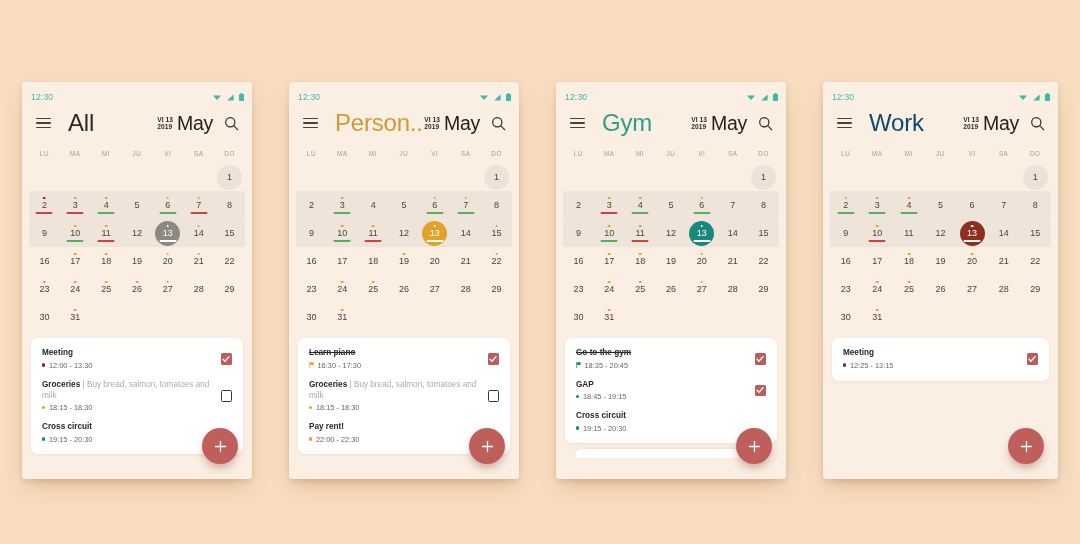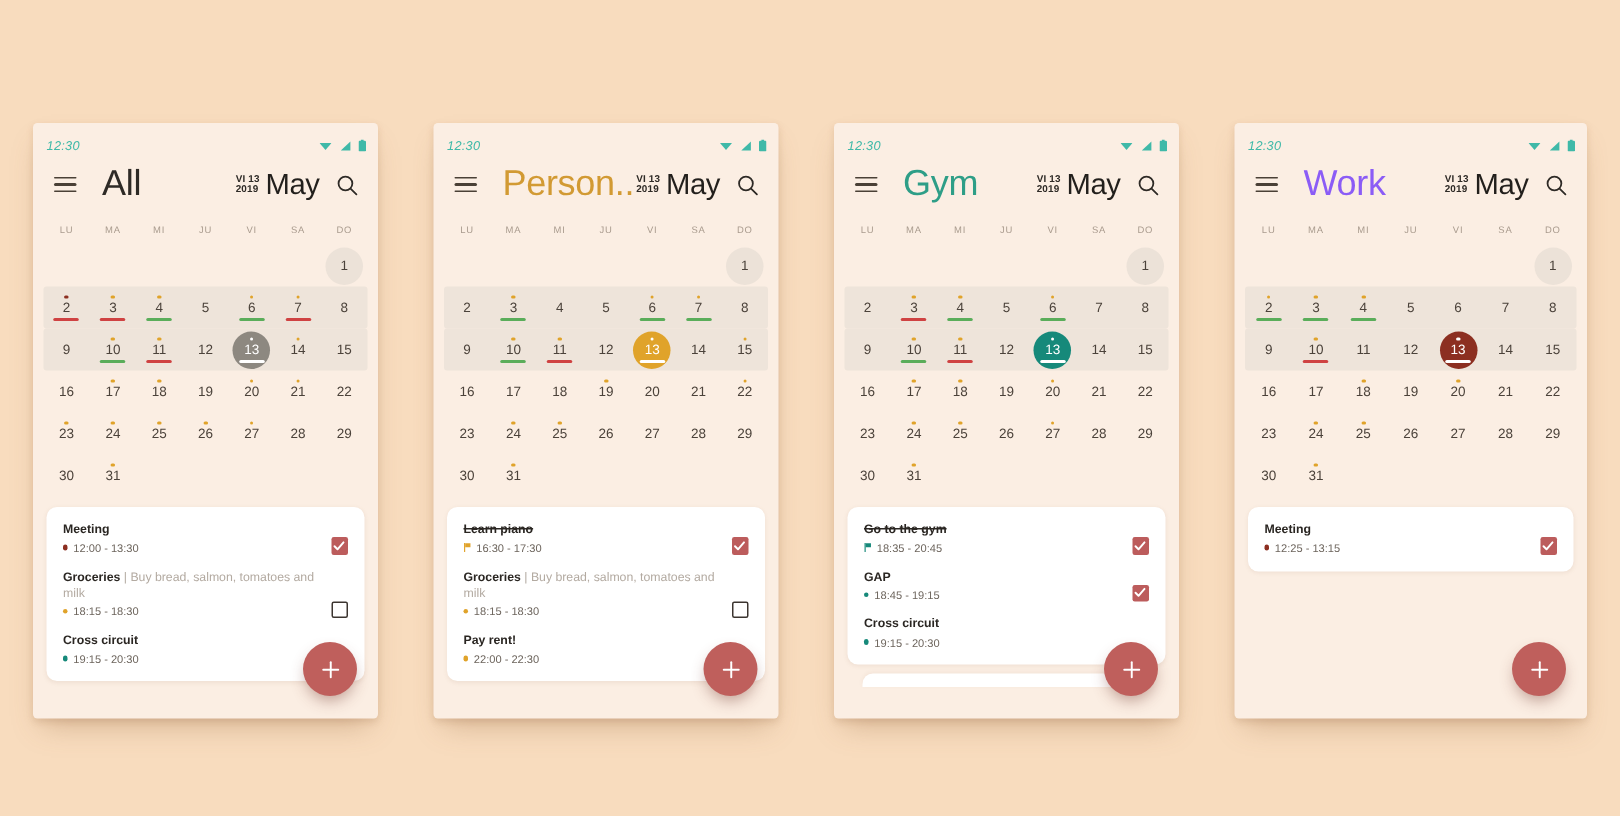--- a/index.html
+++ b/index.html
@@ -24,21 +24,21 @@
     box-shadow:0 10px 18px -6px rgba(150,100,60,.35), 0 2px 5px rgba(150,100,60,.18);
     overflow:hidden;
     flex:0 0 auto;
   }
   .phone.w4{width:235px;}
 
   
   .statusbar{
     height:18px;display:flex;align-items:center;
     justify-content:space-between;
-    padding:12px 8px 0 9px;box-sizing:border-box;font-style:italic;
+    padding:12px 8px 0 9px;box-sizing:border-box;
   }
   .clock{font-size:8.5px;color:#3fb9a8;letter-spacing:.2px;}
   .sysicons{display:flex;align-items:center;gap:5px;}
   .sysicons svg{display:block;}
 
   
   .appbar{
     height:46px;display:flex;align-items:center;
     padding:0 13px 0 14px;box-sizing:border-box;gap:0;
   }
@@ -102,21 +102,21 @@
   .card{
     background:#ffffff;border-radius:7px;
     padding:9px 11px 10px;box-sizing:border-box;
     box-shadow:0 1px 3px rgba(140,100,70,.10);
   }
   .card.short{padding-bottom:11px;}
   .peek{
     margin:6px 10px 0;height:9px;background:#ffffff;border-radius:7px 7px 0 0;
     box-shadow:0 -1px 3px rgba(140,100,70,.07);
   }
-  .evt{display:flex;align-items:flex-end;margin-bottom:9px;}
+  .evt{display:flex;align-items:center;margin-bottom:9px;}
   .evt:last-child{margin-bottom:0;}
   .evt-main{flex:1;min-width:0;}
   .evt-title{
     font-size:8.2px;font-weight:bold;color:#2a2622;line-height:11px;
   }
   .evt-title .desc{font-weight:normal;color:#b3aaa1;}
   .evt-title.done{text-decoration:line-through;color:#2a2622;}
   .evt-time{
     font-size:7.4px;color:#6d655d;margin-top:2.5px;
     display:flex;align-items:center;gap:3.5px;line-height:9px;
@@ -860,21 +860,21 @@
             <rect x="0" y="0.9" width="5" height="7.1" rx="0.8" fill="#3fb9a8"></rect>
           </svg>
         </span>
       </div>
       <div class="appbar">
         <div class="hamburger">
           <i></i>
           <i></i>
           <i></i>
         </div>
-        <div class="cal-title" style="color:#8b5cf6">Work</div>
+        <div class="cal-title" style="color:#0c4a6e">Work</div>
         <div class="datebox">
           <div class="smalldate">
             <div>VI 13</div>
             <div>2019</div>
           </div>
           <div class="monthname">May</div>
         </div>
         <div class="searchbtn"><svg width="15" height="15" viewBox="0 0 15 15">
             <circle cx="6.3" cy="6.3" r="4.6" fill="none" stroke="#2e2a26" stroke-width="1.2"></circle>
             <line x1="9.7" y1="9.7" x2="13.6" y2="13.6" stroke="#2e2a26" stroke-width="1.2" stroke-linecap="round"></line>

